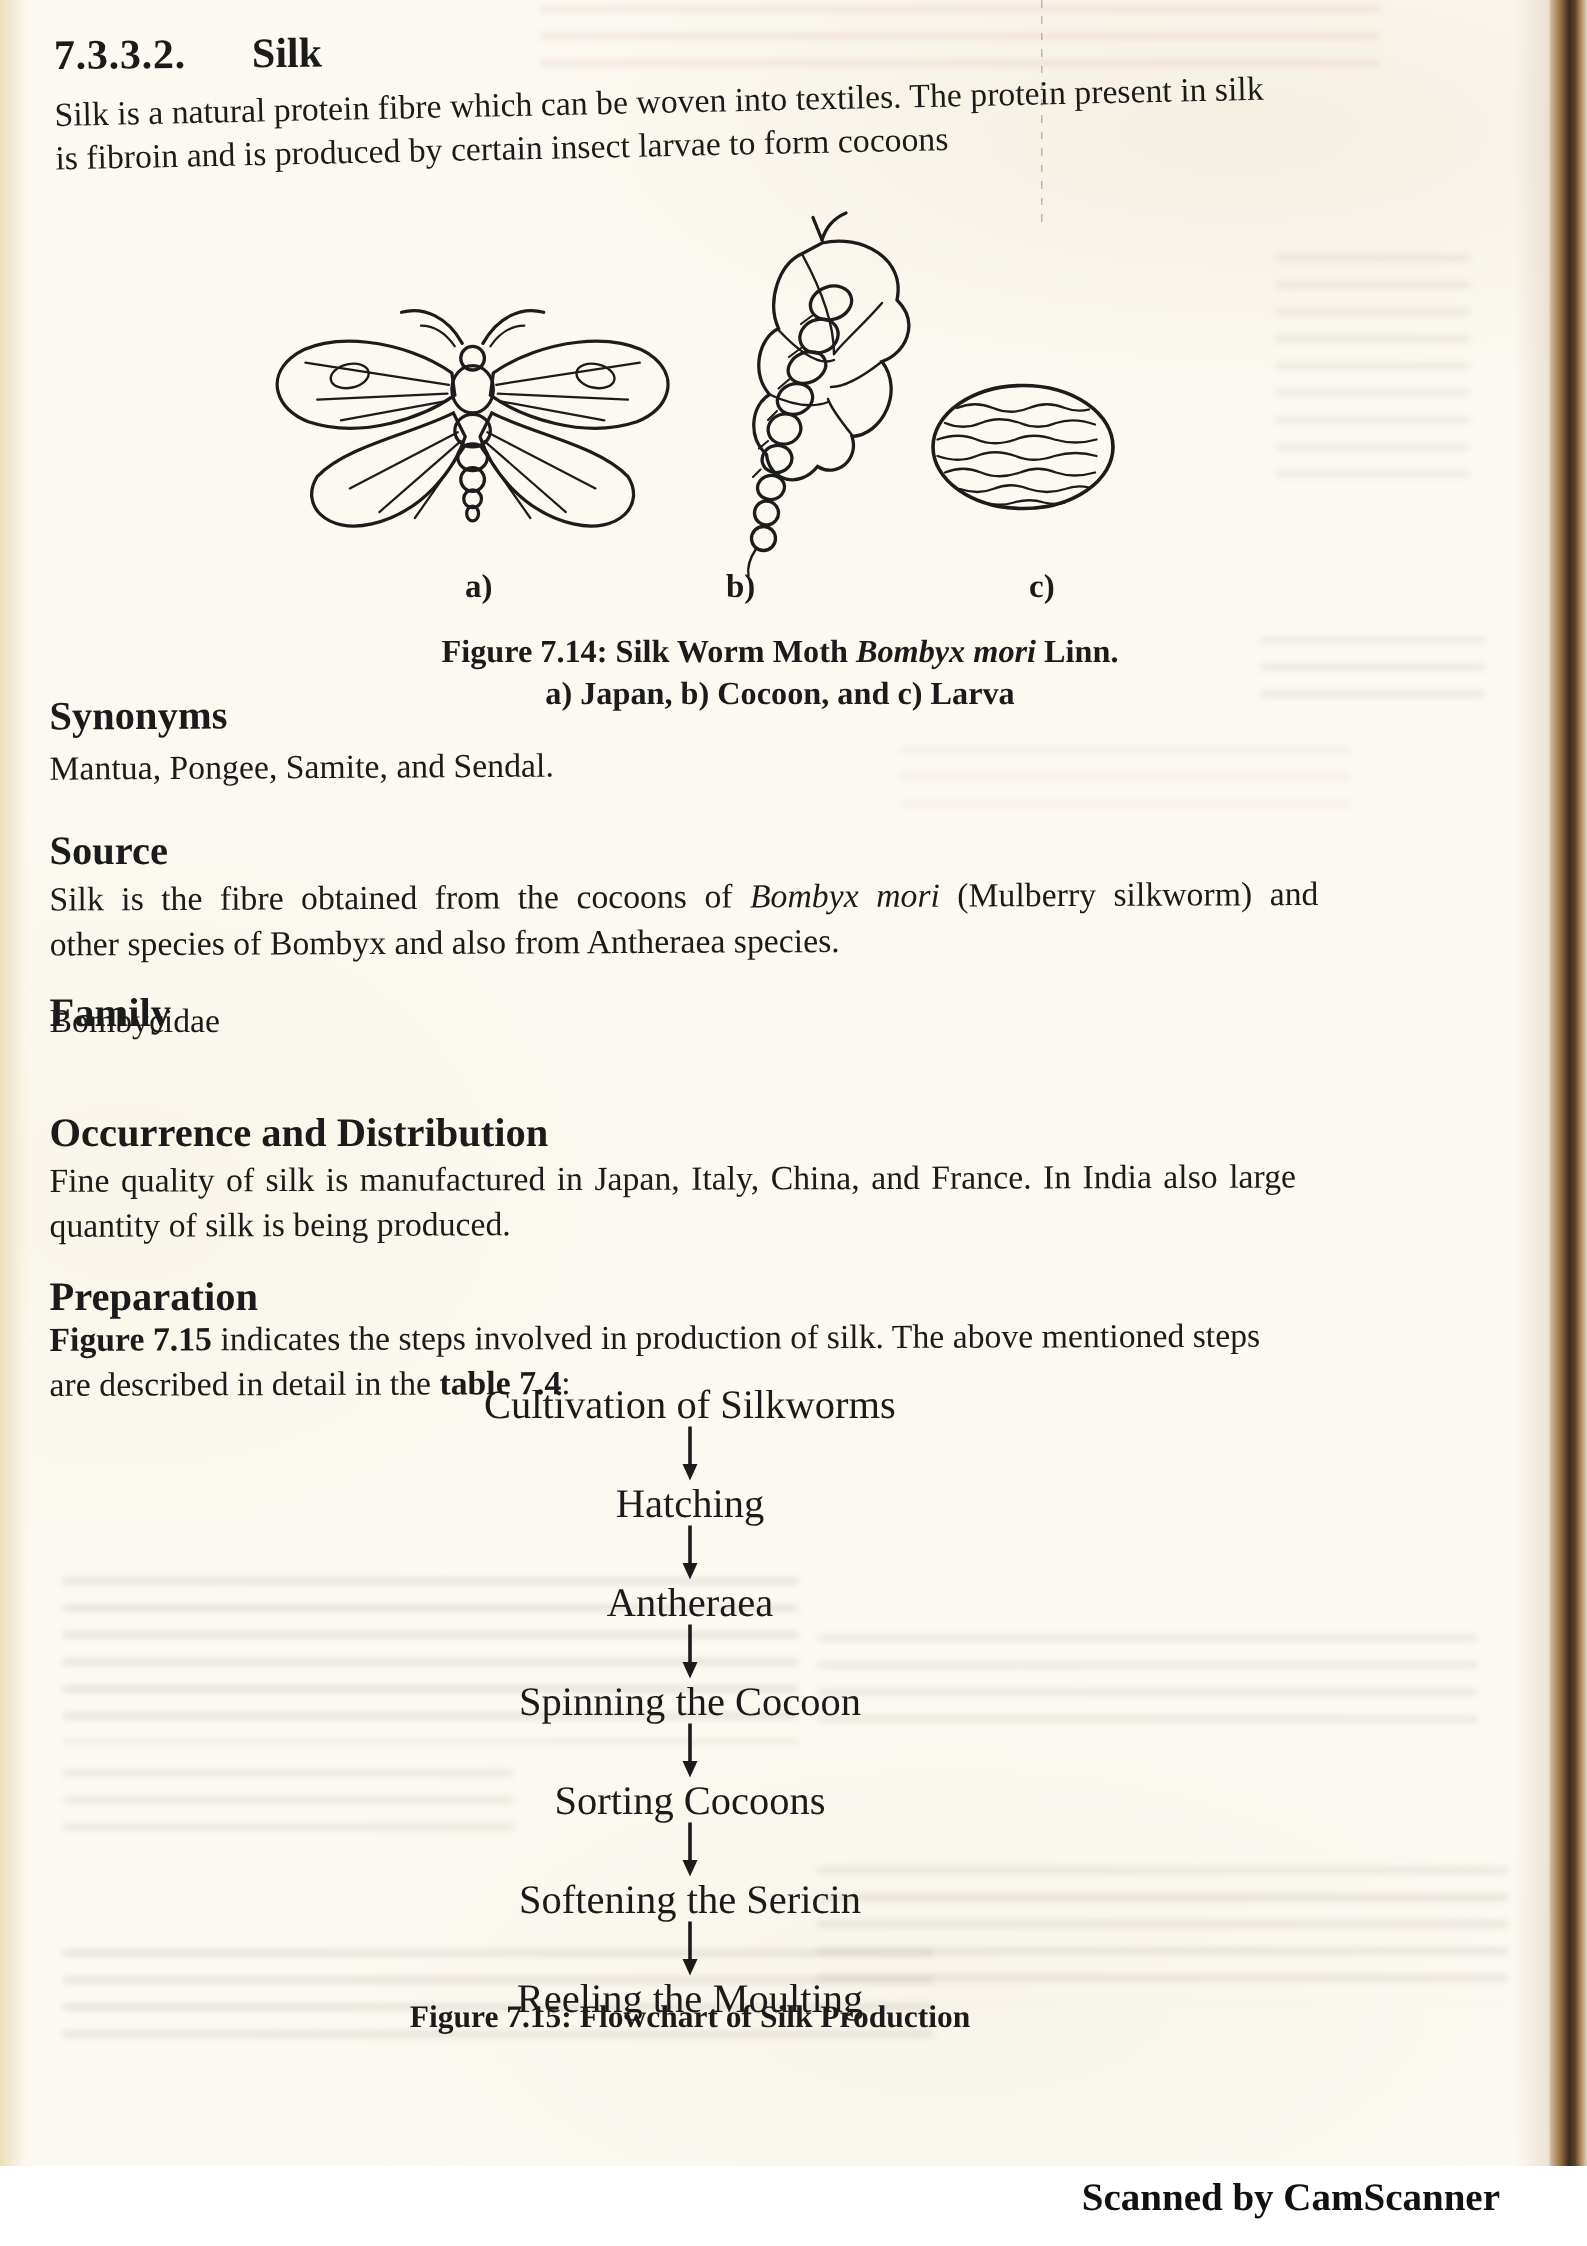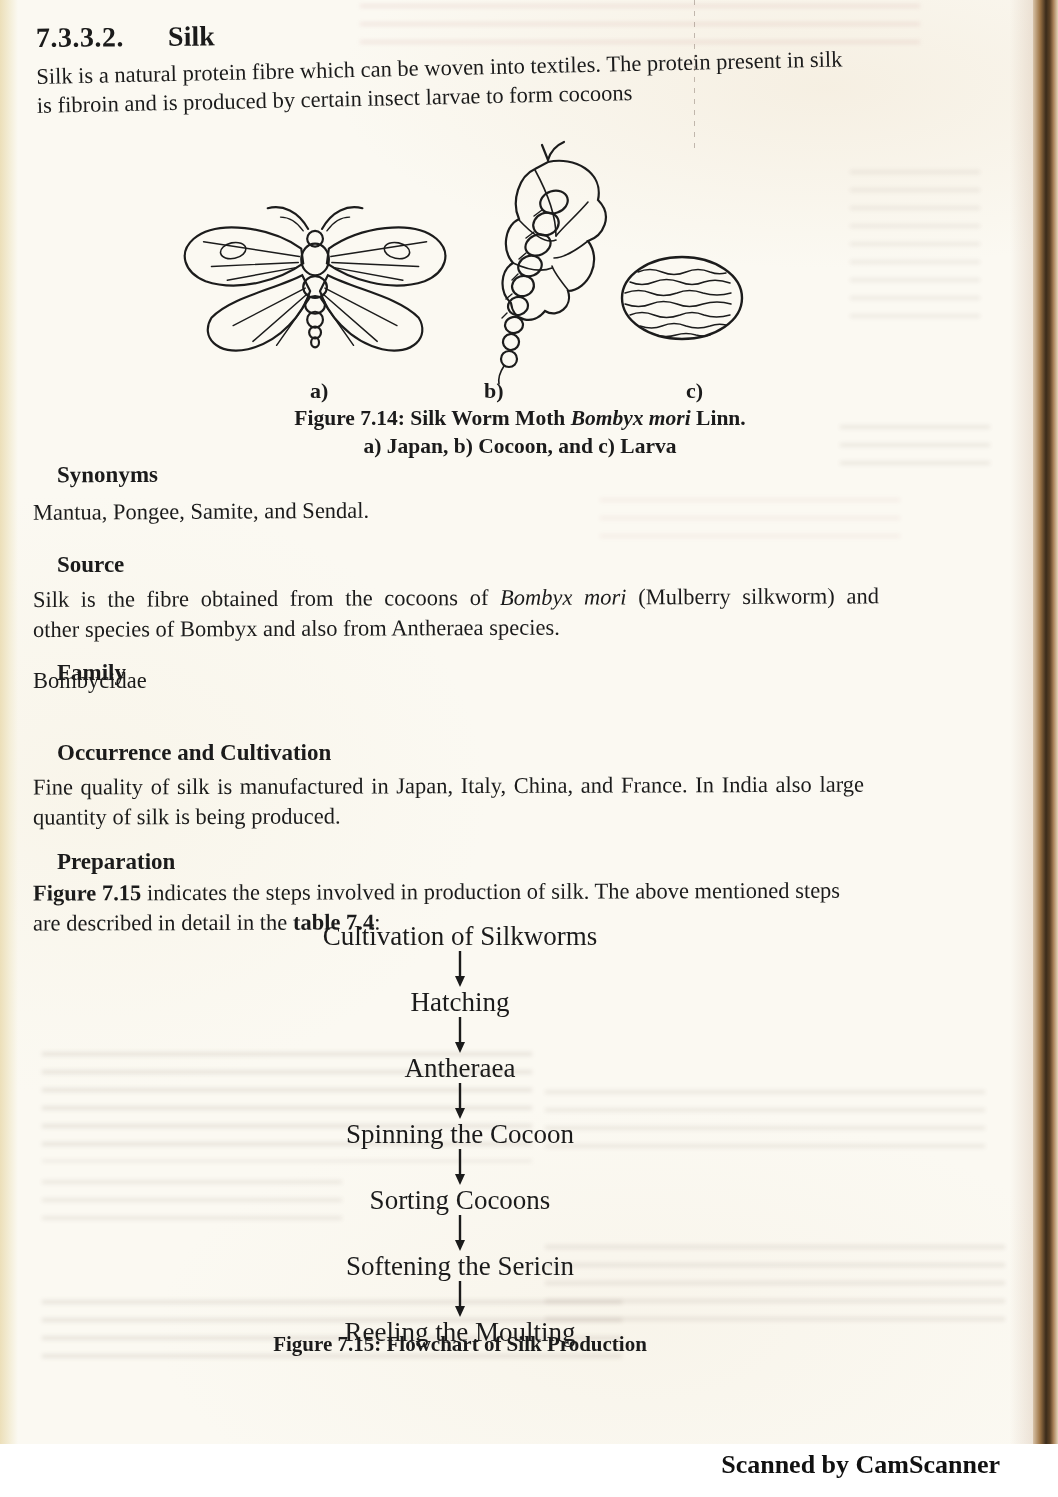--- a/index.html
+++ b/index.html
@@ -17,30 +17,30 @@
         background:linear-gradient(to right,rgba(222,205,190,0),rgba(216,196,178,.45));}
   .edge-right{position:absolute;right:0;top:0;width:25px;height:1444px;
         background:linear-gradient(to right,#d8c3a8,#9c7446 28%,#3a2b1a 52%,#5d4326 68%,#a9825a 82%,#e3d3b8);}
   .footer-band{position:absolute;left:0;top:1444px;width:1058px;height:53px;background:#ffffff;}
 
   
   .h1{position:absolute;left:36px;top:22px;font-size:28px;font-weight:bold;transform:rotate(-.5deg);transform-origin:left center;}
   .h1 .num{margin-right:44px;letter-spacing:.5px;}
   .para{font-size:22.5px;line-height:29px;}
   .intro{position:absolute;left:36px;top:62px;width:946px;transform:rotate(-1.25deg);transform-origin:left top;}
-  .sec-head{position:absolute;font-size:23px;font-weight:bold;margin-left:24px;}
+  .sec-head{position:absolute;font-size:27px;font-weight:bold;}
   .sec-body{position:absolute;font-size:22.5px;line-height:30px;}
   .it{font-style:italic;}
   .bd{font-weight:bold;}
   .line{display:block;}
 
   
   .fig714{position:absolute;left:0;top:0;}
   .fig-label{position:absolute;font-size:22px;font-weight:bold;}
-  .fig-caption{position:absolute;left:120px;top:404px;width:800px;text-align:center;
+  .fig-caption{position:absolute;left:120px;top:420px;width:800px;text-align:center;
                font-size:21.5px;font-weight:bold;line-height:28px;}
 
   
   .flow{position:absolute;left:130px;top:924px;width:660px;display:flex;flex-direction:column;align-items:center;}
   .flow-step{font-size:27px;line-height:24px;white-space:nowrap;}
   .flow-arrow{height:38px;margin:2px 0;}
   .flow-caption{position:absolute;left:120px;top:1332px;width:680px;text-align:center;
                 font-size:21px;font-weight:bold;}
 
   .footer{position:absolute;right:58px;top:1450px;font-size:26px;font-weight:600;color:#111;}
@@ -163,21 +163,21 @@
 
     <div class="sec-head" style="left:33px;top:552px;">Source</div>
     <div class="sec-body" style="left:33px;top:583px;width:908px;transform:rotate(-.25deg);">
       <span class="line" style="word-spacing:6px;"><span>Silk is the fibre obtained from the cocoons of </span><span class="it">Bombyx mori</span><span> (Mulberry silkworm) and</span></span>
       <span class="line">other species of Bombyx and also from Antheraea species.</span>
     </div>
 
     <div class="sec-head" style="left:33px;top:660px;">Family</div>
     <div class="sec-body" style="left:33px;top:666px;">Bombycidae</div>
 
-    <div class="sec-head" style="left:33px;top:740px;">Occurrence and Cultivation</div>
+    <div class="sec-head" style="left:33px;top:740px;">Occurrence and Distribution</div>
     <div class="sec-body" style="left:33px;top:771px;width:908px;transform:rotate(-.2deg);">
       <span class="line" style="word-spacing:2px;">Fine quality of silk is manufactured in Japan, Italy, China, and France. In India also large</span>
       <span class="line">quantity of silk is being produced.</span>
     </div>
 
     <div class="sec-head" style="left:33px;top:849px;">Preparation</div>
     <div class="sec-body" style="left:33px;top:877px;width:908px;transform:rotate(-.2deg);">
       <span class="line"><span class="bd">Figure 7.15</span><span> indicates the steps involved in production of silk. The above mentioned steps</span></span>
       <span class="line"><span>are described in detail in the </span><span class="bd">table 7.4</span><span>:</span></span>
     </div>

